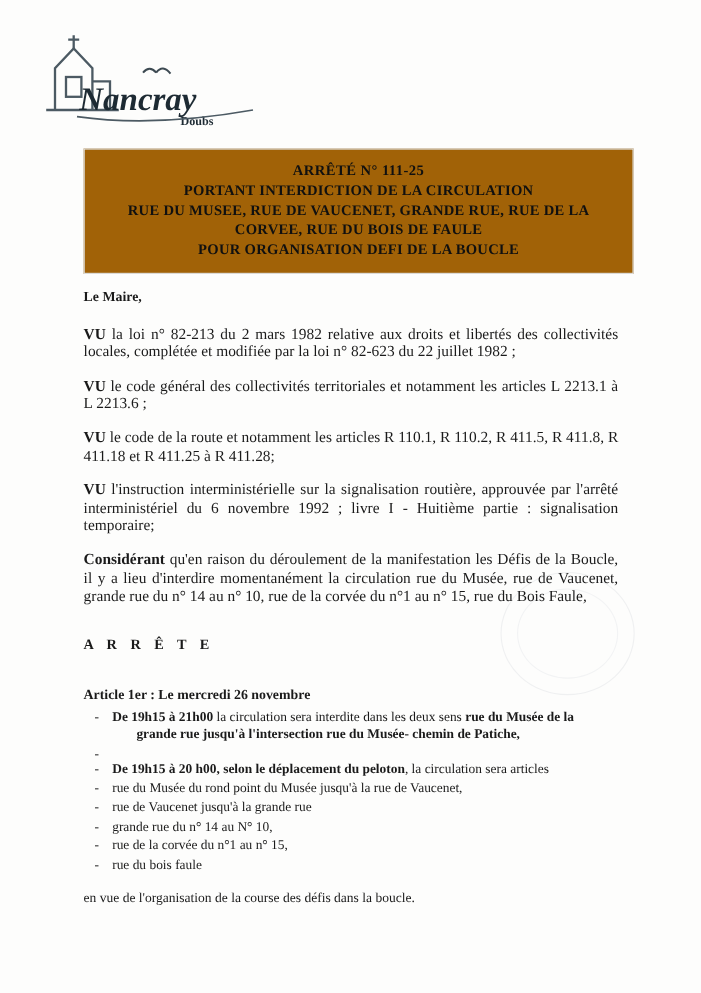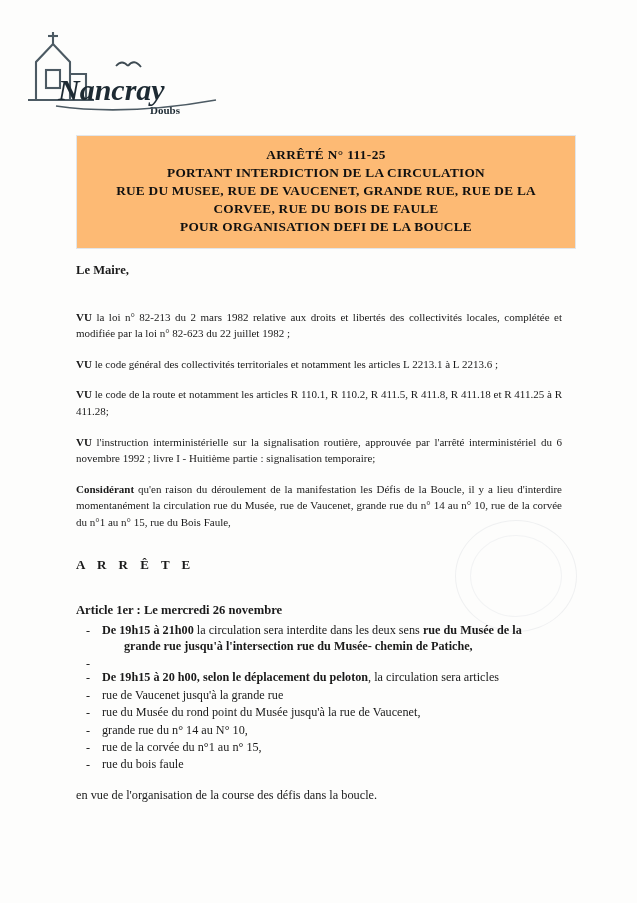--- a/index.html
+++ b/index.html
@@ -17,65 +17,65 @@
   }
   .page {
     position: absolute;
     inset: 0;
     background: #fdfdfc;
   }
 
   
   .logo-block {
     position: absolute;
-    left: 20px;
+    left: 34px;
     top: 22px;
     width: 230px;
     height: 100px;
   }
   .logo-svg { display: block; }
 
   
   .title-box {
     position: absolute;
     left: 76px;
     top: 135px;
     width: 486px;
     padding: 10px 6px 12px 6px;
-    background: #fdba74;
+    background: #a16207;
     border: 1px solid #e2e6ea;
     text-align: center;
   }
   .title-box .line {
     font-weight: bold;
     font-size: 13.3px;
     letter-spacing: 0.25px;
     line-height: 18px;
     color: #101010;
   }
   .title-box .line.first { letter-spacing: 0.4px; }
 
   
   .body-wrap {
     position: absolute;
     left: 76px;
     top: 262px;
     width: 486px;
   }
   .para {
-    font-size: 11px;
+    font-size: 14px;
     line-height: 16.6px;
     text-align: justify;
     margin: 0 0 14px 0;
   }
   .para b { font-weight: bold; }
   .lead {
     font-weight: bold;
     font-size: 12.6px;
-    margin-bottom: 30px;
+    margin-bottom: 18px;
   }
   .vu-label { font-weight: bold; }
 
   .arrete-word {
     font-weight: bold;
     font-size: 13px;
     letter-spacing: 4.5px;
     margin: 26px 0 30px 0;
   }
 
@@ -202,22 +202,22 @@
 
     <ul class="dashlist">
       <li>
         <b>De 19h15 à 21h00</b><span> la circulation sera interdite dans les deux sens </span><b>rue du Musée de la</b>
         <b class="cont">grande rue jusqu'à l'intersection rue du Musée- chemin de Patiche,</b>
       </li>
       <li class="blank-li"></li>
       <li>
         <b>De 19h15 à 20 h00, selon le déplacement du peloton</b><span>, la circulation sera articles</span>
       </li>
+      <li class="indent2"><span>rue du Musée du rond point du Musée jusqu'à la rue de Vaucenet,</span></li>
       <li class="indent2"><span>rue de Vaucenet jusqu'à la grande rue</span></li>
-      <li class="indent2"><span>rue du Musée du rond point du Musée jusqu'à la rue de Vaucenet,</span></li>
       <li class="indent2"><span>grande rue du n° 14 au N° 10,</span></li>
       <li class="indent2"><span>rue de la corvée du n°1 au n° 15,</span></li>
       <li class="indent2"><span>rue du bois faule</span></li>
     </ul>
 
     <div class="closing">en vue de l'organisation de la course des défis dans la boucle.</div>
 
   </div>
 </div>
 

